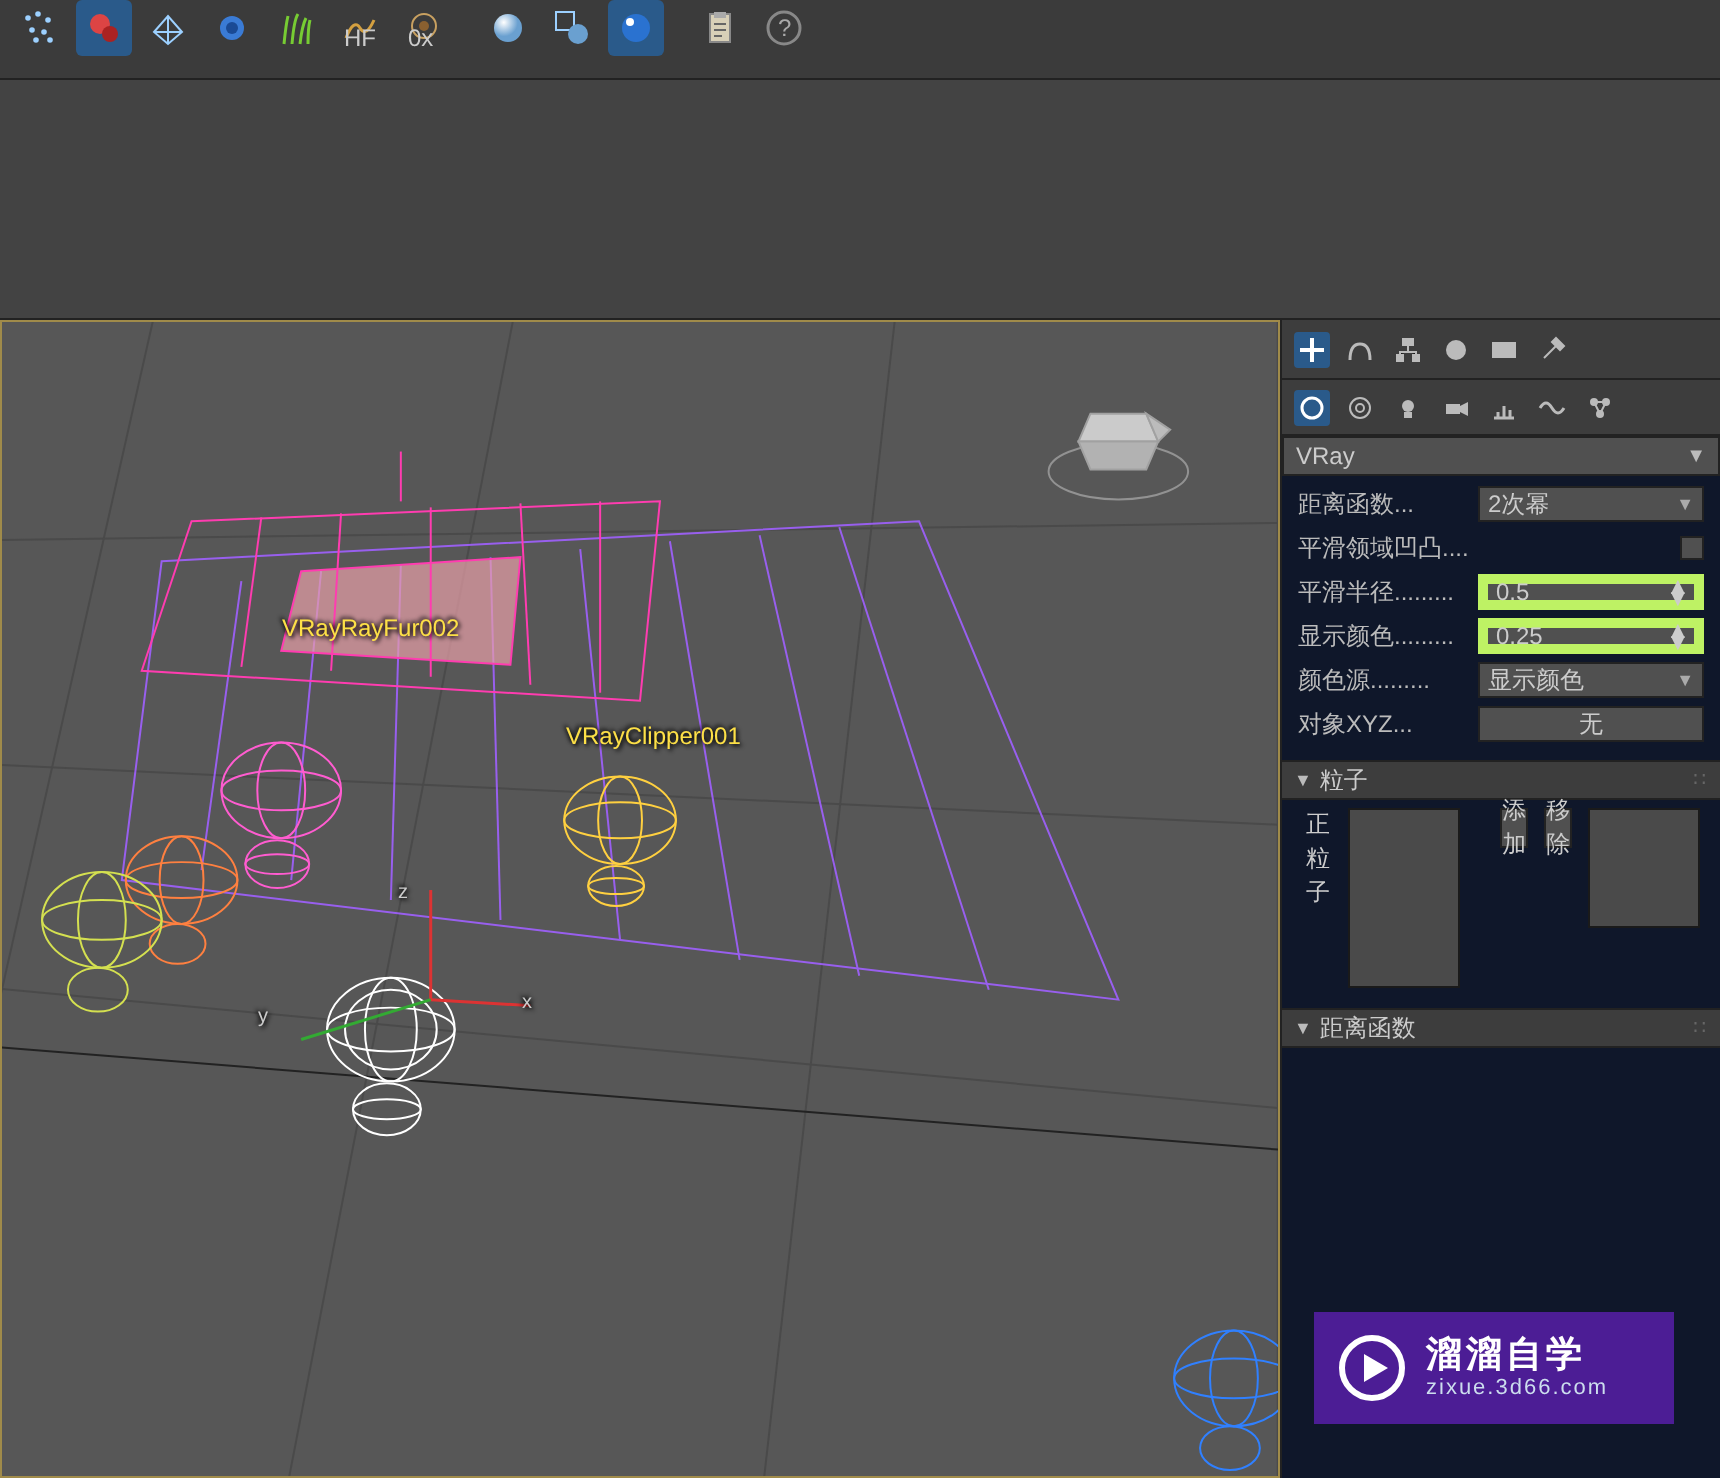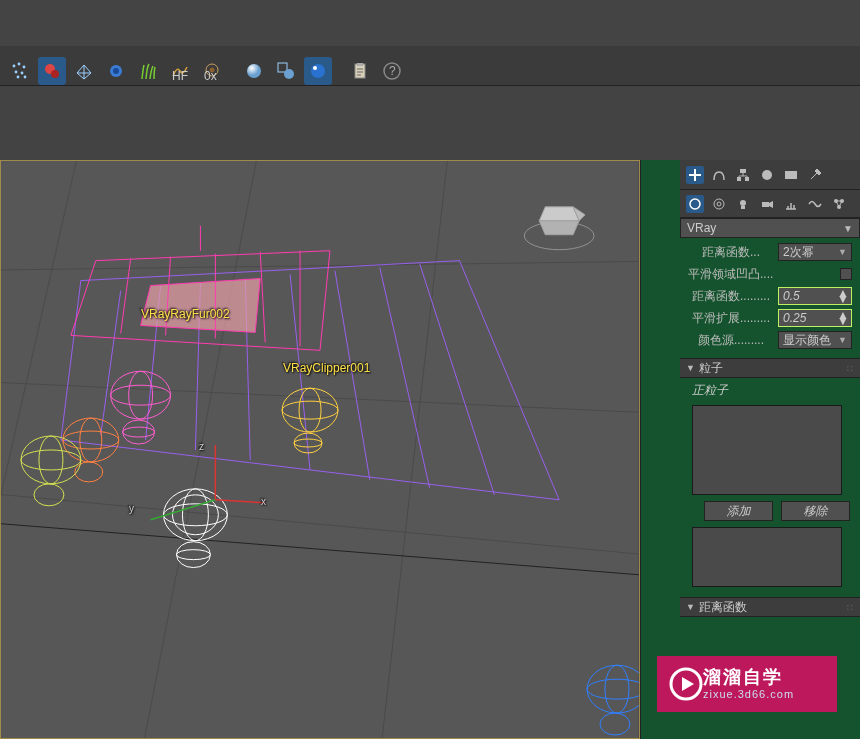--- a/index.html
+++ b/index.html
@@ -1,21 +1,21 @@
 <!DOCTYPE html>
 <html><head>
 <meta charset="utf-8">
 <style>
   * { margin: 0; padding: 0; box-sizing: border-box; font-family: "Microsoft YaHei", Arial, sans-serif; font-size: 12px; color: #ccc; }
   body { width: 860px; height: 739px; background: #444; overflow: hidden; position: relative; }
 
   
   .toolbar {
-    height: 40px; background: #3b3b3b; display: flex; align-items: flex-end;
-    padding: 0 6px; gap: 4px; border-bottom: 1px solid #222; margin-top: 46px;
+    height: 40px; background: #3b3b3b; display: flex; align-items: flex-start;
+    padding: 0 6px; gap: 4px; border-bottom: 1px solid #222;
   }
   .toolbar .sep { width: 6px; }
   .tb-btn {
     width: 28px; height: 28px; display: flex; align-items: center; justify-content: center;
     border-radius: 3px; cursor: pointer;
   }
   .tb-btn.active { background: #2a5a8a; }
   .tb-icon { width: 20px; height: 20px; }
 
   
@@ -33,22 +33,22 @@
   }
   .viewport svg { position: absolute; inset: 0; width: 100%; height: 100%; }
   .scene-label {
     position: absolute; color: #fde047; font-size: 12px;
     text-shadow: 1px 1px 2px #000, -1px -1px 2px #000;
     pointer-events: none;
   }
 
   
   .panel {
-    width: 220px; background: #14532d; border-left: 1px solid #222;
-    display: flex; flex-direction: column; overflow: hidden; padding-left: 39px;
+    width: 220px; background: #0f172a; border-left: 1px solid #222;
+    display: flex; flex-direction: column; overflow: hidden;
   }
   .panel-iconbar {
     height: 30px; background: #3d3d3d; display: flex; align-items: center;
     padding: 0 6px; gap: 6px; border-bottom: 1px solid #222;
   }
   .panel-iconbar2 {
     height: 28px; background: #3d3d3d; display: flex; align-items: center;
     padding: 0 6px; gap: 6px; border-bottom: 1px solid #222;
   }
   .p-icon { width: 18px; height: 18px; display:flex; align-items:center; justify-content:center; cursor:pointer; border-radius:2px;}
@@ -56,68 +56,68 @@
 
   .dropdown {
     margin: 0; height: 20px; background: #505050; border: 1px solid #222;
     display: flex; align-items: center; padding: 0 6px; cursor: pointer;
     justify-content: space-between;
   }
   .dropdown .arrow { color:#bbb; font-size:10px; }
 
   .prop-rows { padding: 4px 8px 8px 8px; display:flex; flex-direction:column; gap:2px; }
   .prop-row {
-    display: flex; align-items: center; height: 20px; gap: 4px; text-align: center;
+    display: flex; align-items: center; height: 20px; gap: 4px;
   }
   .prop-label { width: 86px; color: #bbb; white-space: nowrap; overflow:hidden; }
   .prop-sel {
     flex: 1; height: 18px; background: #505050; border: 1px solid #222;
     display:flex; align-items:center; padding:0 4px; justify-content:space-between;
     cursor:pointer; font-size:11px;
   }
   .prop-sel .arrow { font-size:9px; color:#aaa;}
   .prop-spin {
-    flex: 1; height: 18px; background: #505050; border: 1px solid #bef264;
+    flex: 1; height: 18px; background: #505050; border: 5px solid #bef264;
     display:flex; align-items:center; padding:0 4px; justify-content:space-between;
-    font-size:11px; color:#888;font-style:italic;
+    font-size:11px; color:#888;
   }
   .prop-spin .spin { width:10px; display:flex; flex-direction:column; line-height:6px; font-size:7px; color:#888;}
   .prop-btn {
     flex:1; height:18px; background:#505050; border:1px solid #222;
     display:flex; align-items:center; justify-content:center; font-size:11px; cursor:pointer;
   }
   .prop-check {
     width: 12px; height:12px; border:1px solid #222; background:#505050; margin-left:auto;
   }
 
   .rollout-head {
     height: 20px; background: #3d3d3d; display:flex; align-items:center;
     padding: 0 6px; gap:4px; border-top:1px solid #222; border-bottom:1px solid #222;
     cursor:pointer;
   }
   .rollout-head .tri { font-size:9px; color:#bbb; }
   .rollout-head .grip { margin-left:auto; color:#666; font-size:10px; letter-spacing:1px;}
-  .rollout-body { padding: 4px 10px 10px 10px; display:flex; flex-direction:column; gap:6px;font-style:italic; }
+  .rollout-body { padding: 4px 10px 10px 10px; display:flex; flex-direction:row; gap:6px; }
 
   .sublabel { color:#ccc; font-size:12px; padding-left:2px; }
   .listbox {
     width: 150px; height: 90px; background:#4a4a4a; border:1px solid #1a1a1a;
     margin-left: 2px;
   }
   .btn-row { display:flex; gap:8px; margin-left:14px;}
   .btn {
     flex:1; height:20px; background:#505050; border:1px solid #222;
     display:flex; align-items:center; justify-content:center; cursor:pointer;
     font-size:12px; color:#ccc;
   }
 
   
   .watermark {
     position: absolute; right: 23px; bottom: 27px; width: 180px; height: 56px;
-    background: #be185d; display:flex; align-items:center; 
+    background: #4c1d95; display:flex; align-items:center; gap:10px;
     padding: 0 12px;
   }
   .watermark svg { flex:none; }
   .wm-text { display:flex; flex-direction:column; line-height:1.2; }
   .wm-main { color:#fff; font-size:18px; font-weight:bold; letter-spacing:2px;}
   .wm-sub { color:#cde; font-size:11px; letter-spacing:1px;}
 </style>
 </head>
 <body>
 
@@ -421,44 +421,50 @@
         <div class="prop-sel">
           <span>2次幂</span>
             <span class="arrow">▼</span>
         </div>
       </div>
       <div class="prop-row">
         <span class="prop-label">平滑领域凹凸.........</span>
         <div class="prop-check"></div>
       </div>
       <div class="prop-row">
-        <span class="prop-label">距离函数.........</span>
+        <span class="prop-label">平滑半径.........</span>
         <div class="prop-spin">
           <span>0.5</span>
           <span class="spin">
               <span>▲</span>
               <span>▼</span>
             </span>
         </div>
       </div>
       <div class="prop-row">
-        <span class="prop-label">平滑扩展.........</span>
+        <span class="prop-label">显示颜色.........</span>
         <div class="prop-spin">
           <span>0.25</span>
           <span class="spin">
               <span>▲</span>
               <span>▼</span>
             </span>
         </div>
       </div>
       <div class="prop-row">
         <span class="prop-label">颜色源.........</span>
         <div class="prop-sel">
           <span>显示颜色</span>
             <span class="arrow">▼</span>
+        </div>
+      </div>
+      <div class="prop-row">
+        <span class="prop-label">对象XYZ...</span>
+        <div class="prop-btn">
+          <span>无</span>
         </div>
       </div>
     </div>
 
     <div class="rollout-head">
       <span class="tri">▼</span>
       <span>粒子</span>
       <span class="grip">∷</span>
     </div>
     <div class="rollout-body">

